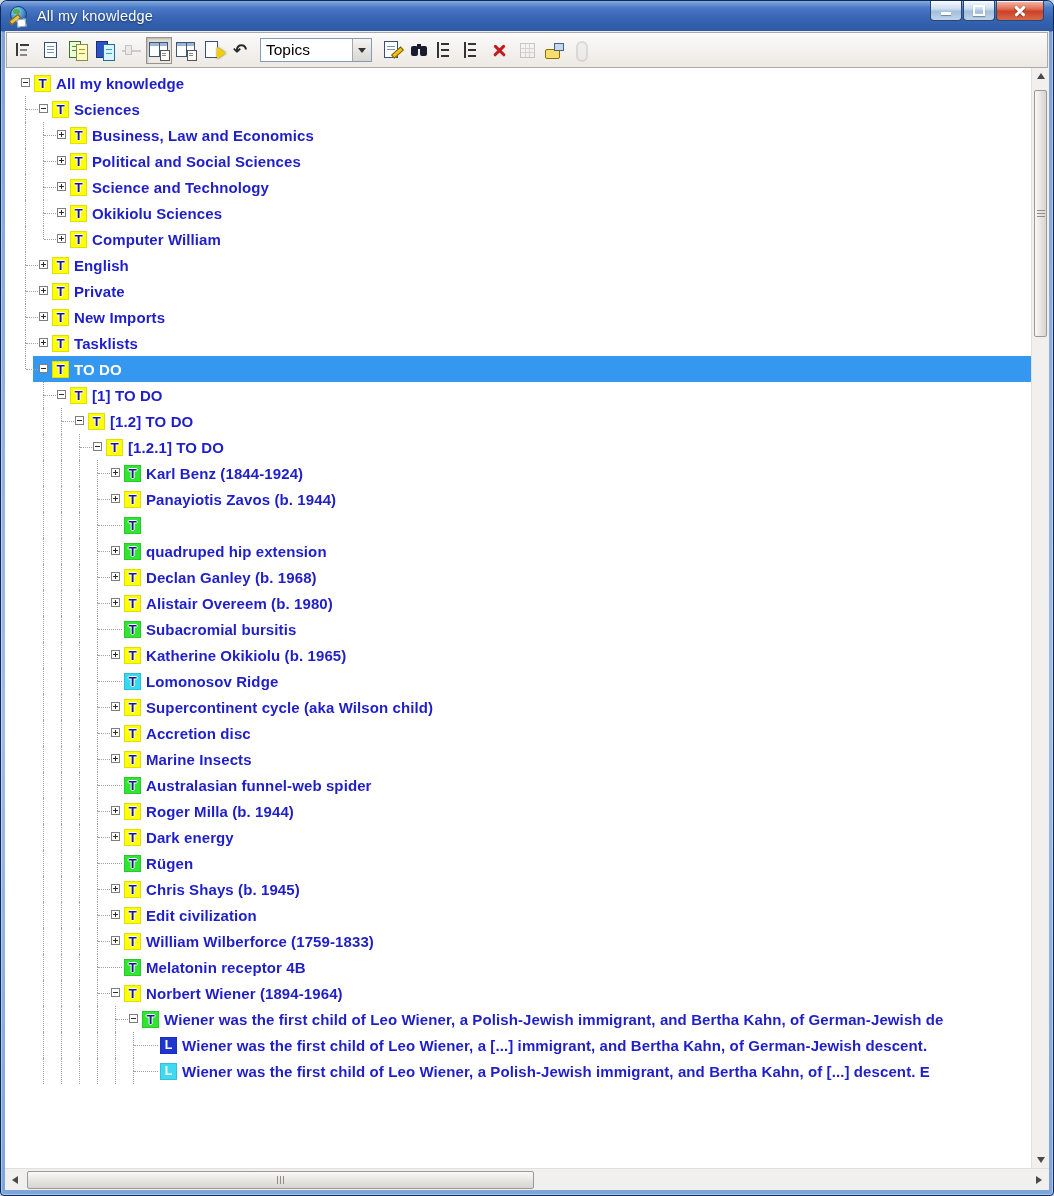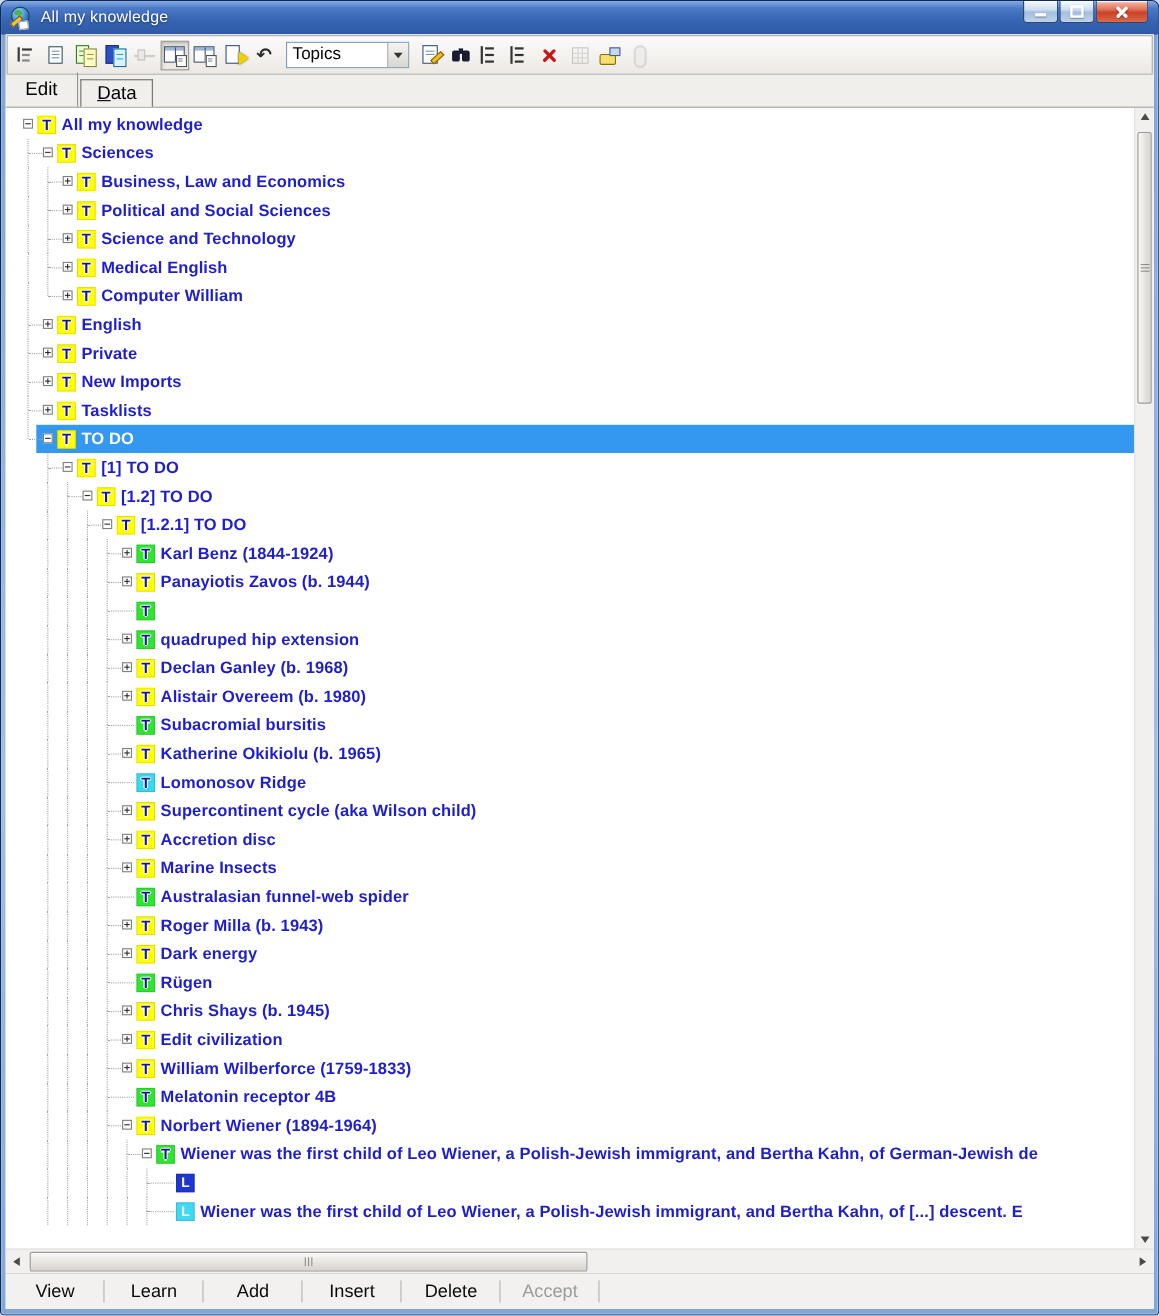--- a/index.html
+++ b/index.html
@@ -185,24 +185,20 @@
         <div class="tbtn disabled">
           <span class="ticn k-grid"></span>
         </div>
         <div class="tbtn">
           <span class="ticn k-hand"></span>
         </div>
         <div class="tbtn disabled">
           <span class="ticn k-pill"></span>
         </div>
       </div>
-    <div class="tabstrip" id="tabstrip">
-        <div class="tab active">Edit</div>
-        <div class="tab inactive"><u>D</u>ata</div>
-      </div>
 
     <div class="treewrap">
       <div class="treepane" id="treepane">
           <div class="trow" style="padding-left: 29px;">
             <span class="ebox minus" style="left: 16px;"></span>
             <span class="ticon" style="background: rgb(255, 255, 0);">
               <span class="tg">T</span>
             </span>
             <span class="tlabel">All my knowledge</span>
           </div>
@@ -251,21 +247,21 @@
           </div>
           <div class="trow" style="padding-left: 65px;">
             <i class="vg" style="left: 20px;"></i>
             <i class="vg top" style="left: 38px;"></i>
             <i class="vg bot" style="left: 38px;"></i>
             <i class="hs" style="left: 39px; width: 14px;"></i>
             <span class="ebox plus" style="left: 52px;"></span>
             <span class="ticon" style="background: rgb(255, 255, 0);">
               <span class="tg">T</span>
             </span>
-            <span class="tlabel">Medical English</span>
+            <span class="tlabel">Okikiolu Sciences</span>
           </div>
           <div class="trow" style="padding-left: 65px;">
             <i class="vg" style="left: 20px;"></i>
             <i class="vg top" style="left: 38px;"></i>
             <i class="hs" style="left: 39px; width: 14px;"></i>
             <span class="ebox plus" style="left: 52px;"></span>
             <span class="ticon" style="background: rgb(255, 255, 0);">
               <span class="tg">T</span>
             </span>
             <span class="tlabel">Computer William</span>
@@ -521,21 +517,21 @@
             <i class="vg" style="left: 38px;"></i>
             <i class="vg" style="left: 56px;"></i>
             <i class="vg" style="left: 74px;"></i>
             <i class="vg top" style="left: 92px;"></i>
             <i class="vg bot" style="left: 92px;"></i>
             <i class="hs" style="left: 93px; width: 14px;"></i>
             <span class="ebox plus" style="left: 106px;"></span>
             <span class="ticon" style="background: rgb(255, 255, 0);">
               <span class="tg">T</span>
             </span>
-            <span class="tlabel">Roger Milla (b. 1943)</span>
+            <span class="tlabel">Roger Milla (b. 1944)</span>
           </div>
           <div class="trow" style="padding-left: 119px;">
             <i class="vg" style="left: 38px;"></i>
             <i class="vg" style="left: 56px;"></i>
             <i class="vg" style="left: 74px;"></i>
             <i class="vg top" style="left: 92px;"></i>
             <i class="vg bot" style="left: 92px;"></i>
             <i class="hs" style="left: 93px; width: 14px;"></i>
             <span class="ebox plus" style="left: 106px;"></span>
             <span class="ticon" style="background: rgb(255, 255, 0);">
@@ -638,20 +634,21 @@
             <i class="vg" style="left: 56px;"></i>
             <i class="vg" style="left: 74px;"></i>
             <i class="vg" style="left: 92px;"></i>
             <i class="vg" style="left: 110px;"></i>
             <i class="vg top" style="left: 128px;"></i>
             <i class="vg bot" style="left: 128px;"></i>
             <i class="hs" style="left: 129px; width: 24px;"></i>
             <span class="ticon" style="background: rgb(30, 53, 208);">
               <span class="tg white">L</span>
             </span>
+            <span class="tlabel">Wiener was the first child of Leo Wiener, a [...] immigrant, and Bertha Kahn, of German-Jewish descent.</span>
           </div>
           <div class="trow" style="padding-left: 155px;">
             <i class="vg" style="left: 38px;"></i>
             <i class="vg" style="left: 56px;"></i>
             <i class="vg" style="left: 74px;"></i>
             <i class="vg" style="left: 92px;"></i>
             <i class="vg" style="left: 110px;"></i>
             <i class="vg top" style="left: 128px;"></i>
             <i class="vg bot" style="left: 128px;"></i>
             <i class="hs" style="left: 129px; width: 24px;"></i>
@@ -676,22 +673,14 @@
         <div class="hbtn" style="left:2px">
             <i class="tri-left"></i>
           </div>
         <div class="hthumb"></div>
         <div class="hbtn" style="right:2px">
             <i class="tri-right"></i>
           </div>
       </div>
     </div>
 
-    <div class="footer" id="footer">
-        <div class="fbtn">View</div>
-        <div class="fbtn">Learn</div>
-        <div class="fbtn">Add</div>
-        <div class="fbtn">Insert</div>
-        <div class="fbtn">Delete</div>
-        <div class="fbtn disabled">Accept</div>
-      </div>
   </div>
 </div>
 
 </body></html>

